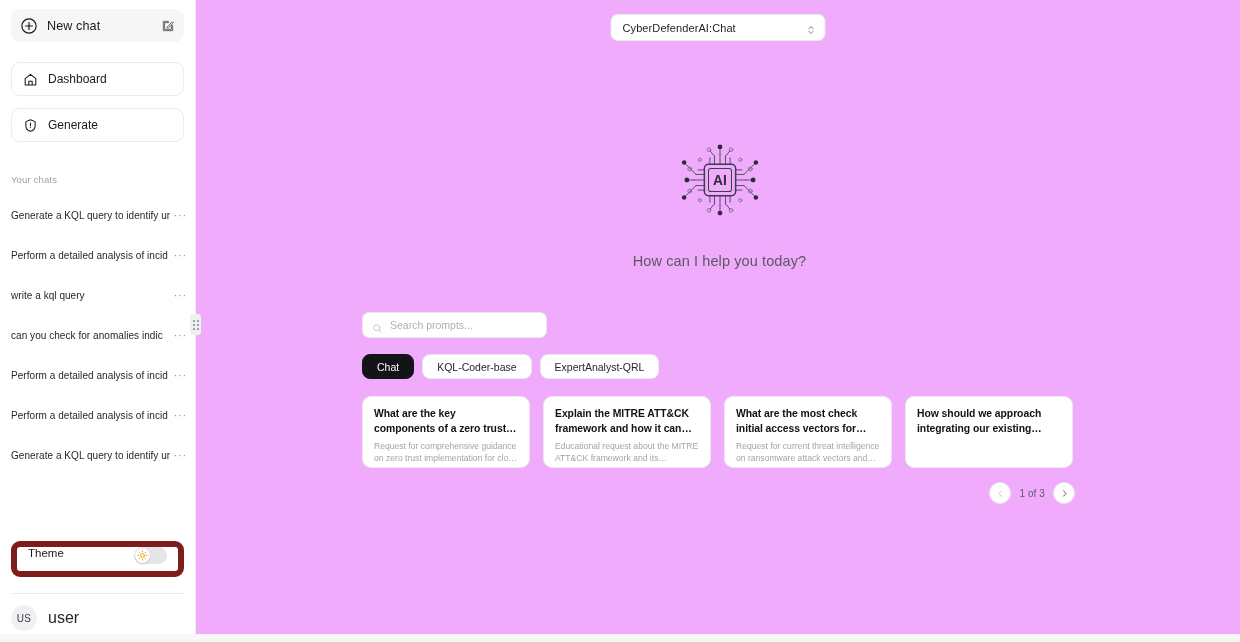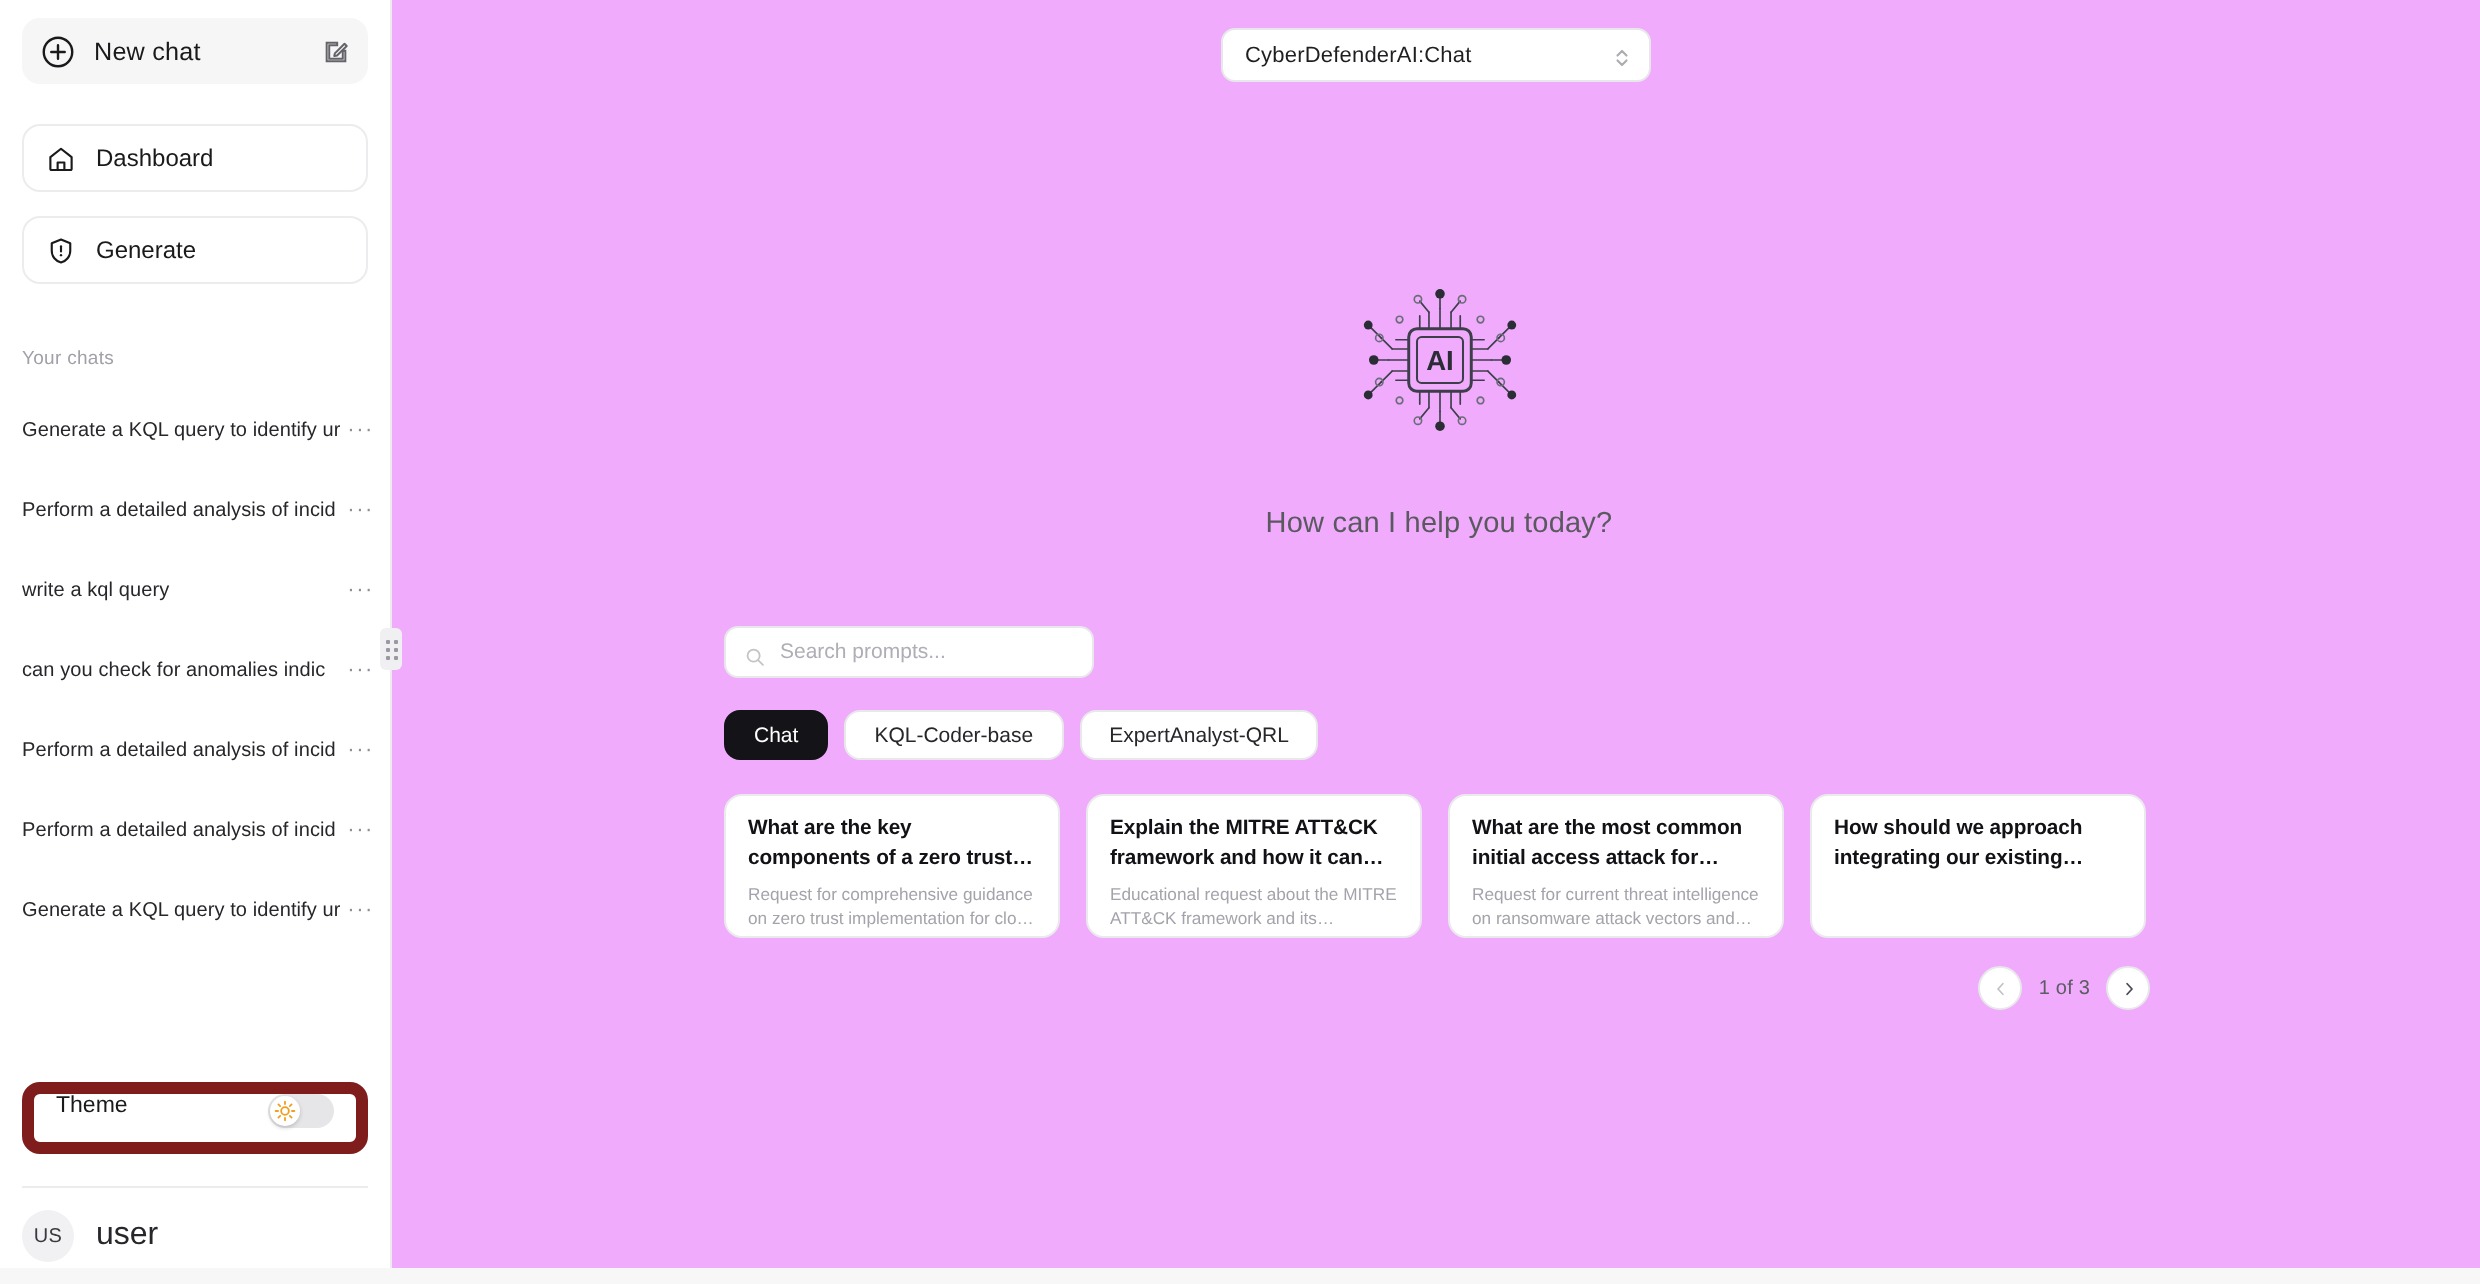--- a/index.html
+++ b/index.html
@@ -436,21 +436,21 @@
       <div class="cards">
         <div class="card">
           <div class="ctitle">What are the key components of a zero trust security…</div>
           <div class="cdesc">Request for comprehensive guidance on zero trust implementation for clo…</div>
         </div>
         <div class="card">
           <div class="ctitle">Explain the MITRE ATT&amp;CK framework and how it can be…</div>
           <div class="cdesc">Educational request about the MITRE ATT&amp;CK framework and its practical…</div>
         </div>
         <div class="card">
-          <div class="ctitle">What are the most common initial access attack for…</div>
+          <div class="ctitle">What are the most check initial access vectors for…</div>
           <div class="cdesc">Request for current threat intelligence on ransomware attack vectors and…</div>
         </div>
         <div class="card">
           <div class="ctitle">How should we approach integrating our existing SIEM…</div>
         </div>
       </div>
 
       <div class="pager">
         <button class="pg-btn">
           <span>

